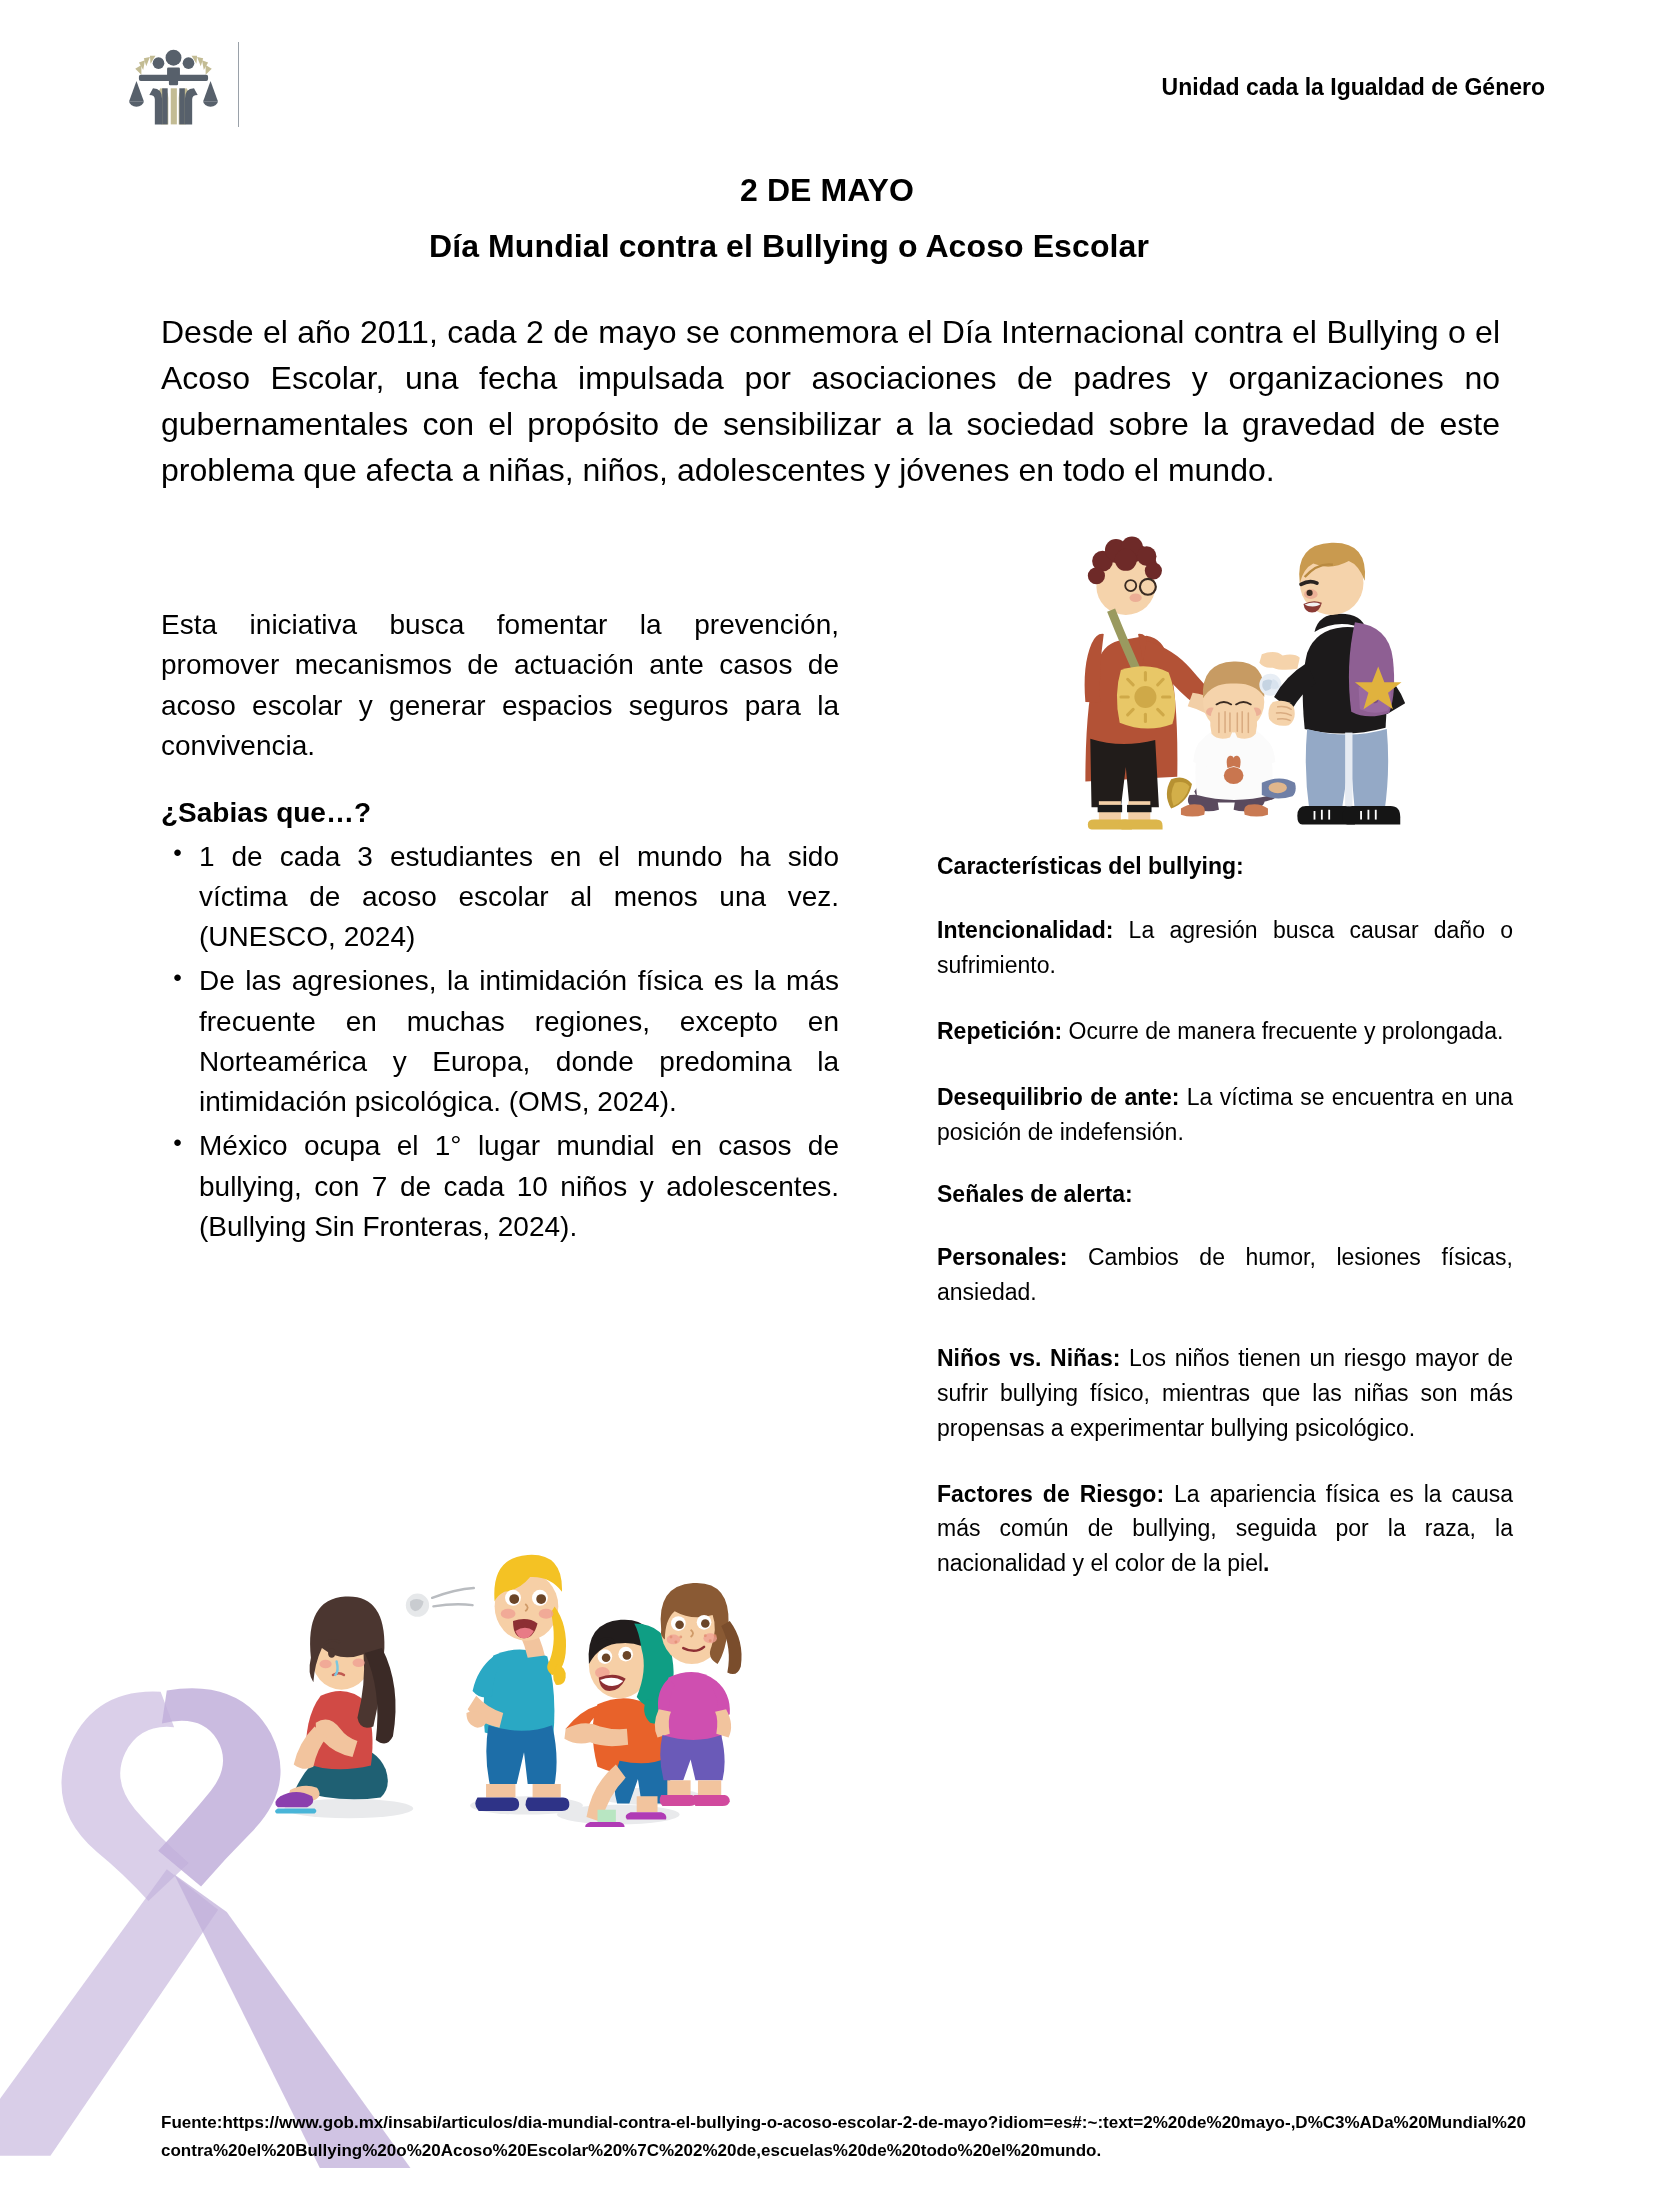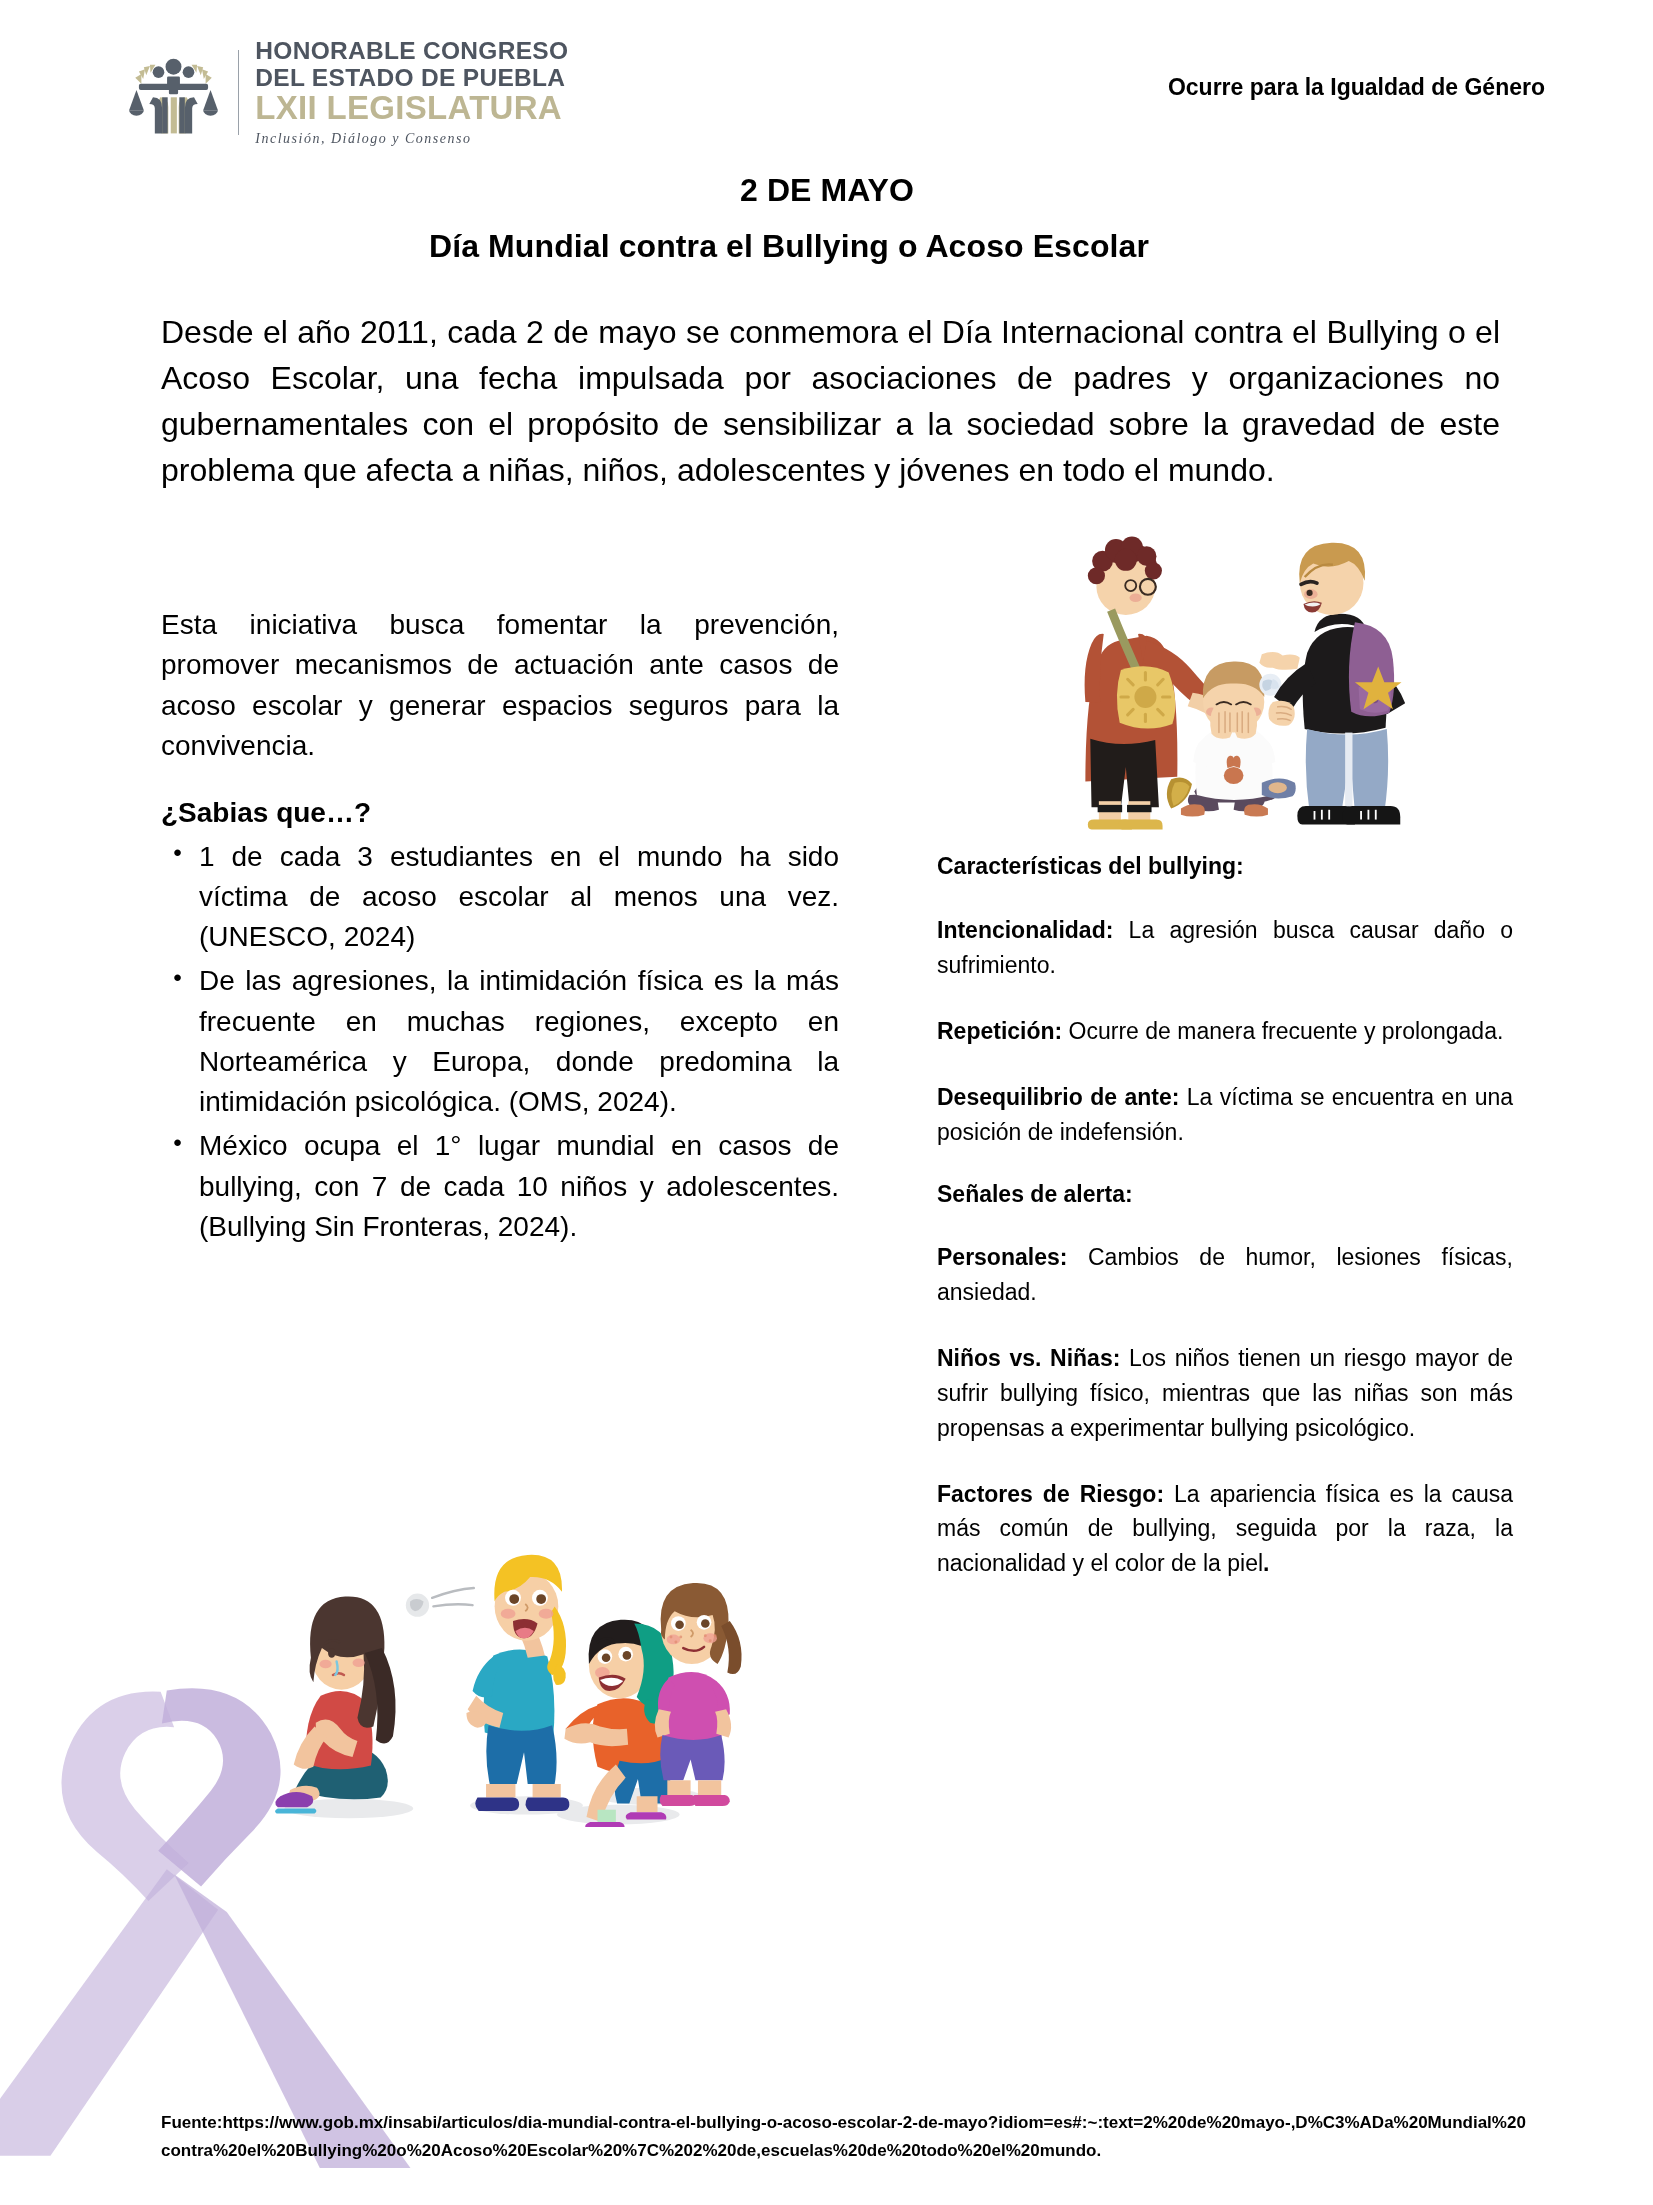--- a/index.html
+++ b/index.html
@@ -140,29 +140,23 @@
             <path d="M143 70 L131 103 h24 Z"></path>
             <path d="M131 103 a12 9 0 0 0 24 0 Z"></path>
             <path d="M49 82 q15 0 15 18 v41 h-12 v-41 q0-7 -9-7 z"></path>
             <path d="M116 82 q-15 0 -15 18 v41 h12 v-41 q0-7 9-7 z"></path>
             <rect x="64" y="82" width="9" height="59"></rect>
             <rect x="92" y="82" width="9" height="59"></rect>
           </g>
         </svg>
       </span>
       <span class="logo-divider"></span>
-      <span class="logo-text">
-        <span class="logo-l1">HONORABLE CONGRESO</span>
-        <span class="logo-l2">DEL ESTADO DE PUEBLA</span>
-        <span class="logo-l3">LXII LEGISLATURA</span>
-        <span class="logo-l4">Inclusión, Diálogo y Consenso</span>
-      </span>
-    </div>
-
-    <div class="unit-label">Ocurre para la Igualdad de Género</div>
+    </div>
+
+    <div class="unit-label">Unidad cada la Igualdad de Género</div>
   </div>
 
   <div class="title-1">2 DE MAYO</div>
   <div class="title-2">Día Mundial contra el Bullying  o Acoso Escolar</div>
 
   <div class="intro">Desde el año 2011, cada 2 de mayo se conmemora el Día Internacional contra el Bullying o el Acoso Escolar, una fecha impulsada por asociaciones de padres y organizaciones no gubernamentales con el propósito de sensibilizar a la sociedad sobre la gravedad de este problema que afecta a niñas, niños, adolescentes y  jóvenes en todo el mundo.</div>
 
   <div class="img-top">
     <svg viewBox="0 0 555 512" width="340" height="314" aria-hidden="true">
 

